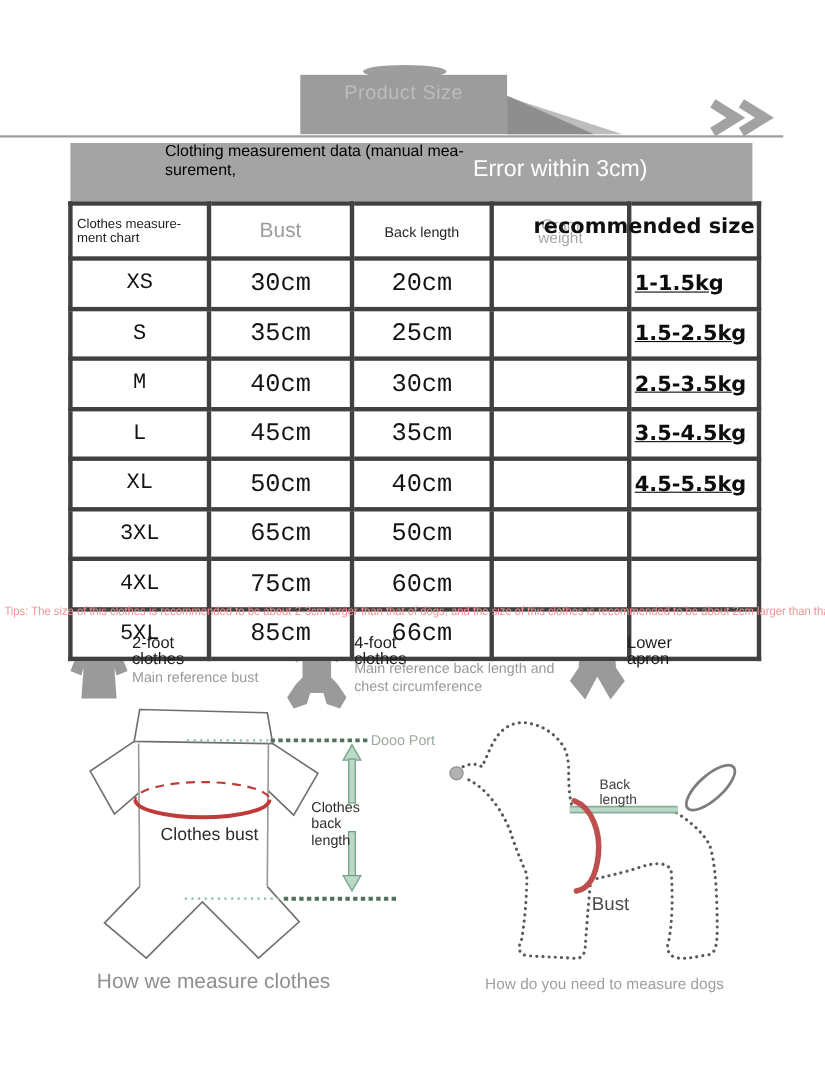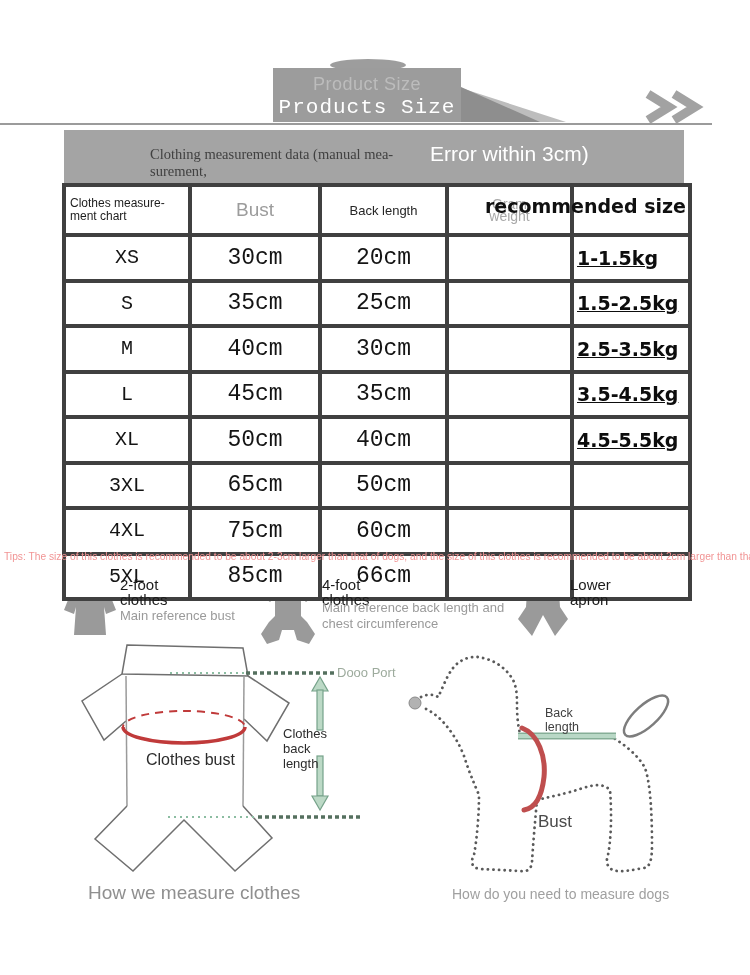--- a/index.html
+++ b/index.html
@@ -10,21 +10,21 @@
   .txt{position:absolute;z-index:2;}
 
   
   .title-box{left:273px;top:68px;width:188px;height:54px;background:#9c9c9c;z-index:2;text-align:center;}
   .title-small{margin-top:6px;font-size:18px;color:#bcbcbc;letter-spacing:.5px;}
   .title-large{margin-top:1px;font-family:"Liberation Mono",monospace;font-size:21px;color:#ffffff;letter-spacing:1px;}
   .top-rule{left:0;top:123px;width:712px;height:2px;background:#9b9b9b;z-index:2;}
 
   
   .banner{left:64px;top:130px;width:620px;height:53px;background:#a4a4a4;z-index:2;}
-  .banner-note{position:absolute;left:86px;top:16px;width:300px;font-size:14.5px;line-height:17px;color:#404040;font-family:Liberation Serif, serif;}
+  .banner-note{position:absolute;left:86px;top:0;width:300px;font-size:14.5px;line-height:17px;color:#000000;}
   .banner-error{position:absolute;left:366px;top:12px;font-size:21px;color:#ffffff;}
 
   
   .size-table{position:absolute;left:62px;top:183px;z-index:2;border-collapse:collapse;table-layout:fixed;background:#fff;}
   .size-table td,.size-table th{border:4px solid #404040;overflow:visible;padding:4px;}
   .size-table th{height:38px;font-weight:normal;}
   .size-table td{height:33.5px;margin-left:28px;}
   .h1{font-size:12px;color:#1d1d1d;text-align:left;padding-left:5px;line-height:13.5px;}
   .h2{color:#9c9c9c;font-size:19px;text-align:center;}
   .h3{color:#252525;font-size:13px;text-align:center;margin-left:12px;}
@@ -42,21 +42,21 @@
   .legend-title{font-size:15px;line-height:15px;color:#1c1c1c;}
   .legend-desc{font-size:13px;line-height:16px;color:#9a9a9a;}
 
   
   .lbl-port{left:337px;top:665px;font-size:13px;color:#9dab9d;}
   .lbl-backlen{left:283px;top:726px;width:72px;font-size:13px;line-height:15px;color:#2c2c2c;}
   .lbl-bust-clothes{left:146px;top:751px;font-size:16px;color:#2c2c2c;}
   .cap-clothes{left:88px;top:882px;font-size:19px;color:#8f8f8f;}
   .lbl-dog-backlen{left:545px;top:706px;font-size:12.5px;line-height:14px;color:#3f3f3f;}
   .lbl-dog-bust{left:538px;top:812px;font-size:17px;color:#4a4a4a;}
-  .cap-dog{left:452px;top:886px;font-size:14px;color:#a0a0a0;}
+  .cap-dog{left:441px;top:886px;font-size:14px;color:#a0a0a0;}
 </style>
 </head>
 <body>
 
 <div class="page">
 
   <svg class="vec" width="750" height="975" viewBox="0 0 750 975">
 
     <ellipse cx="368" cy="65" rx="38" ry="6" fill="#3c3c3c" opacity="0.5"></ellipse>
 
@@ -128,21 +128,20 @@
          C 459,743 452,732 444,723
          C 437,715 429,710 422,707"></path>
     <ellipse cx="646" cy="716" rx="28" ry="11" fill="none" stroke="#7d7d7d" stroke-width="2.5" transform="rotate(-42 646 716)"></ellipse>
     <line x1="518" y1="736" x2="616" y2="736" stroke="#86ae97" stroke-width="7"></line>
     <line x1="518" y1="736" x2="616" y2="736" stroke="#b9d8c6" stroke-width="4"></line>
     <path d="M 522,728 C 538,734 546,756 544,777 C 542,795 536,808 524,810" fill="none" stroke="#bf4e4e" stroke-width="5" stroke-linecap="round"></path>
   </svg>
 
   <div class="abs title-box">
     <div class="title-small">Product Size</div>
-    <div class="title-large">Products Size</div>
   </div>
   <div class="abs top-rule"></div>
 
   <div class="abs banner">
     <div class="banner-note">Clothing measurement data (manual mea-<br>surement,</div>
     <div class="banner-error">Error within 3cm)</div>
   </div>
 
   <table class="size-table">
     <colgroup>

